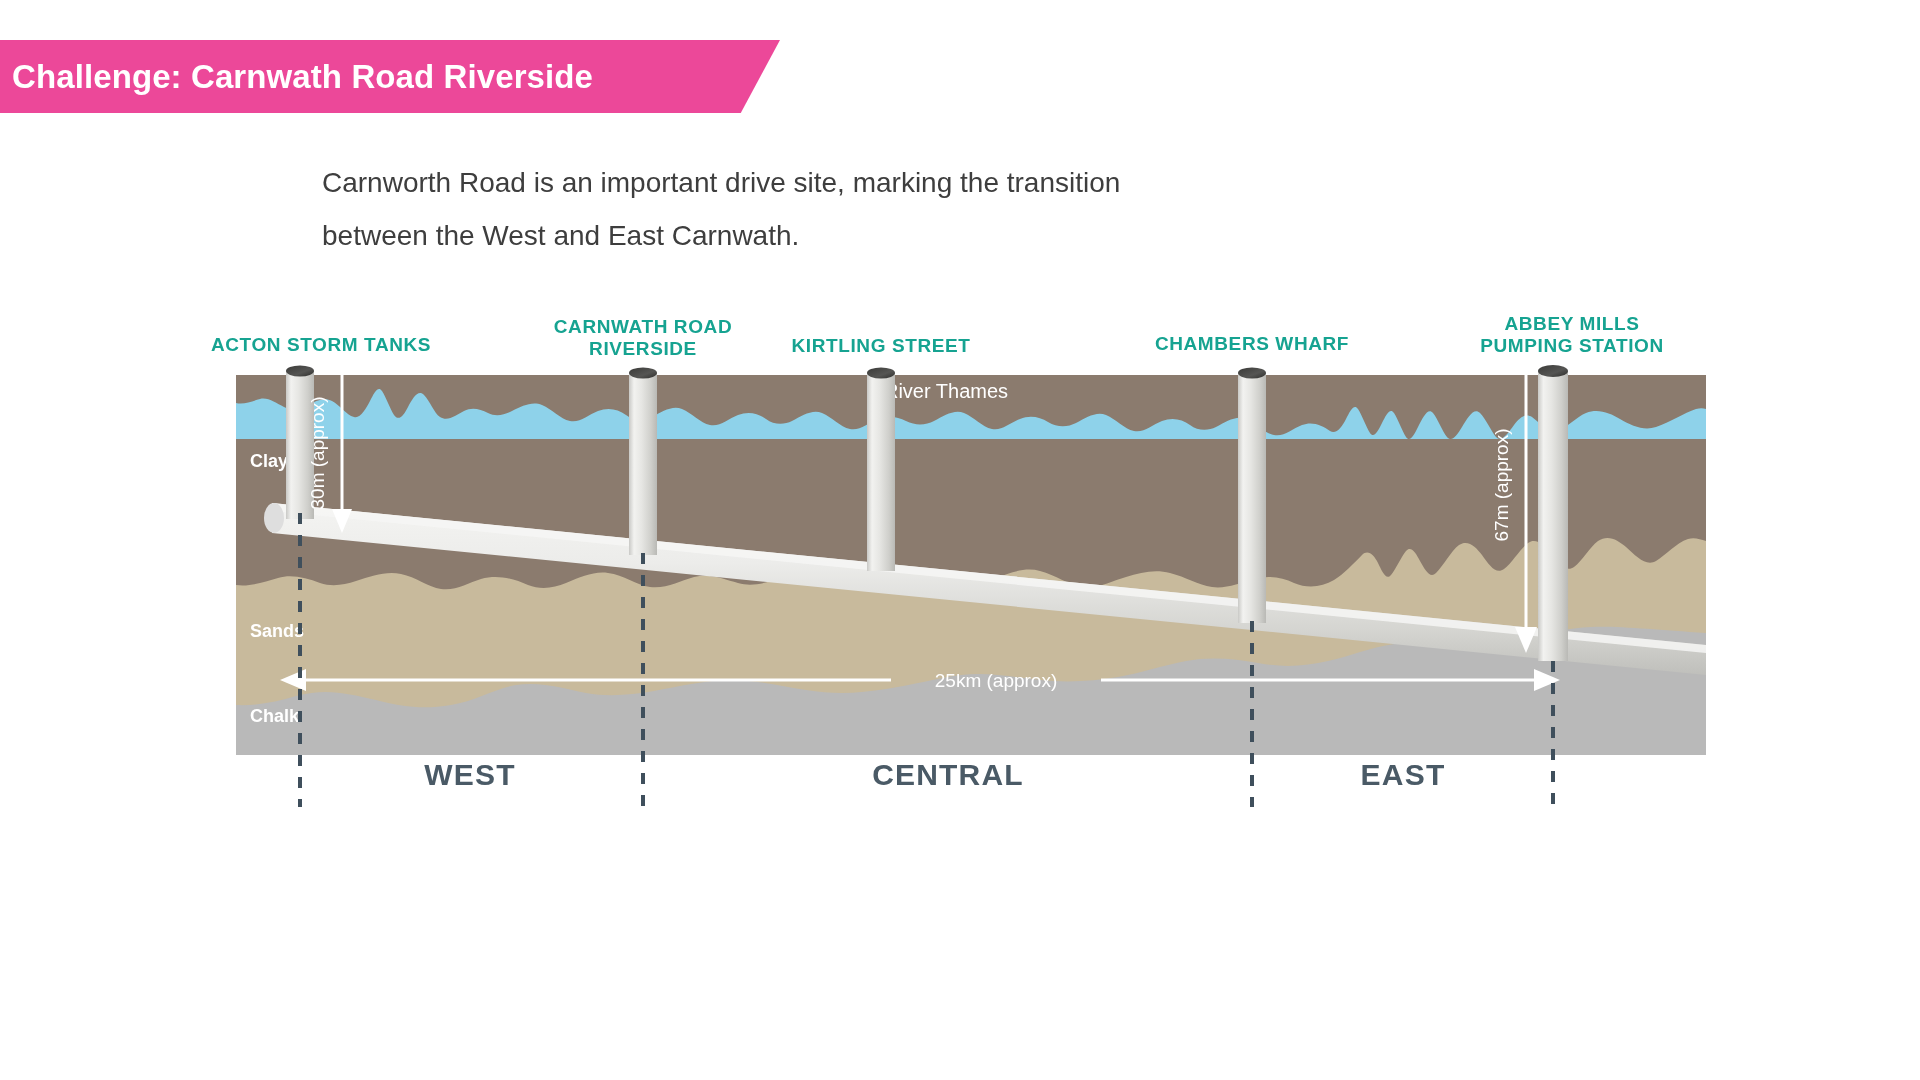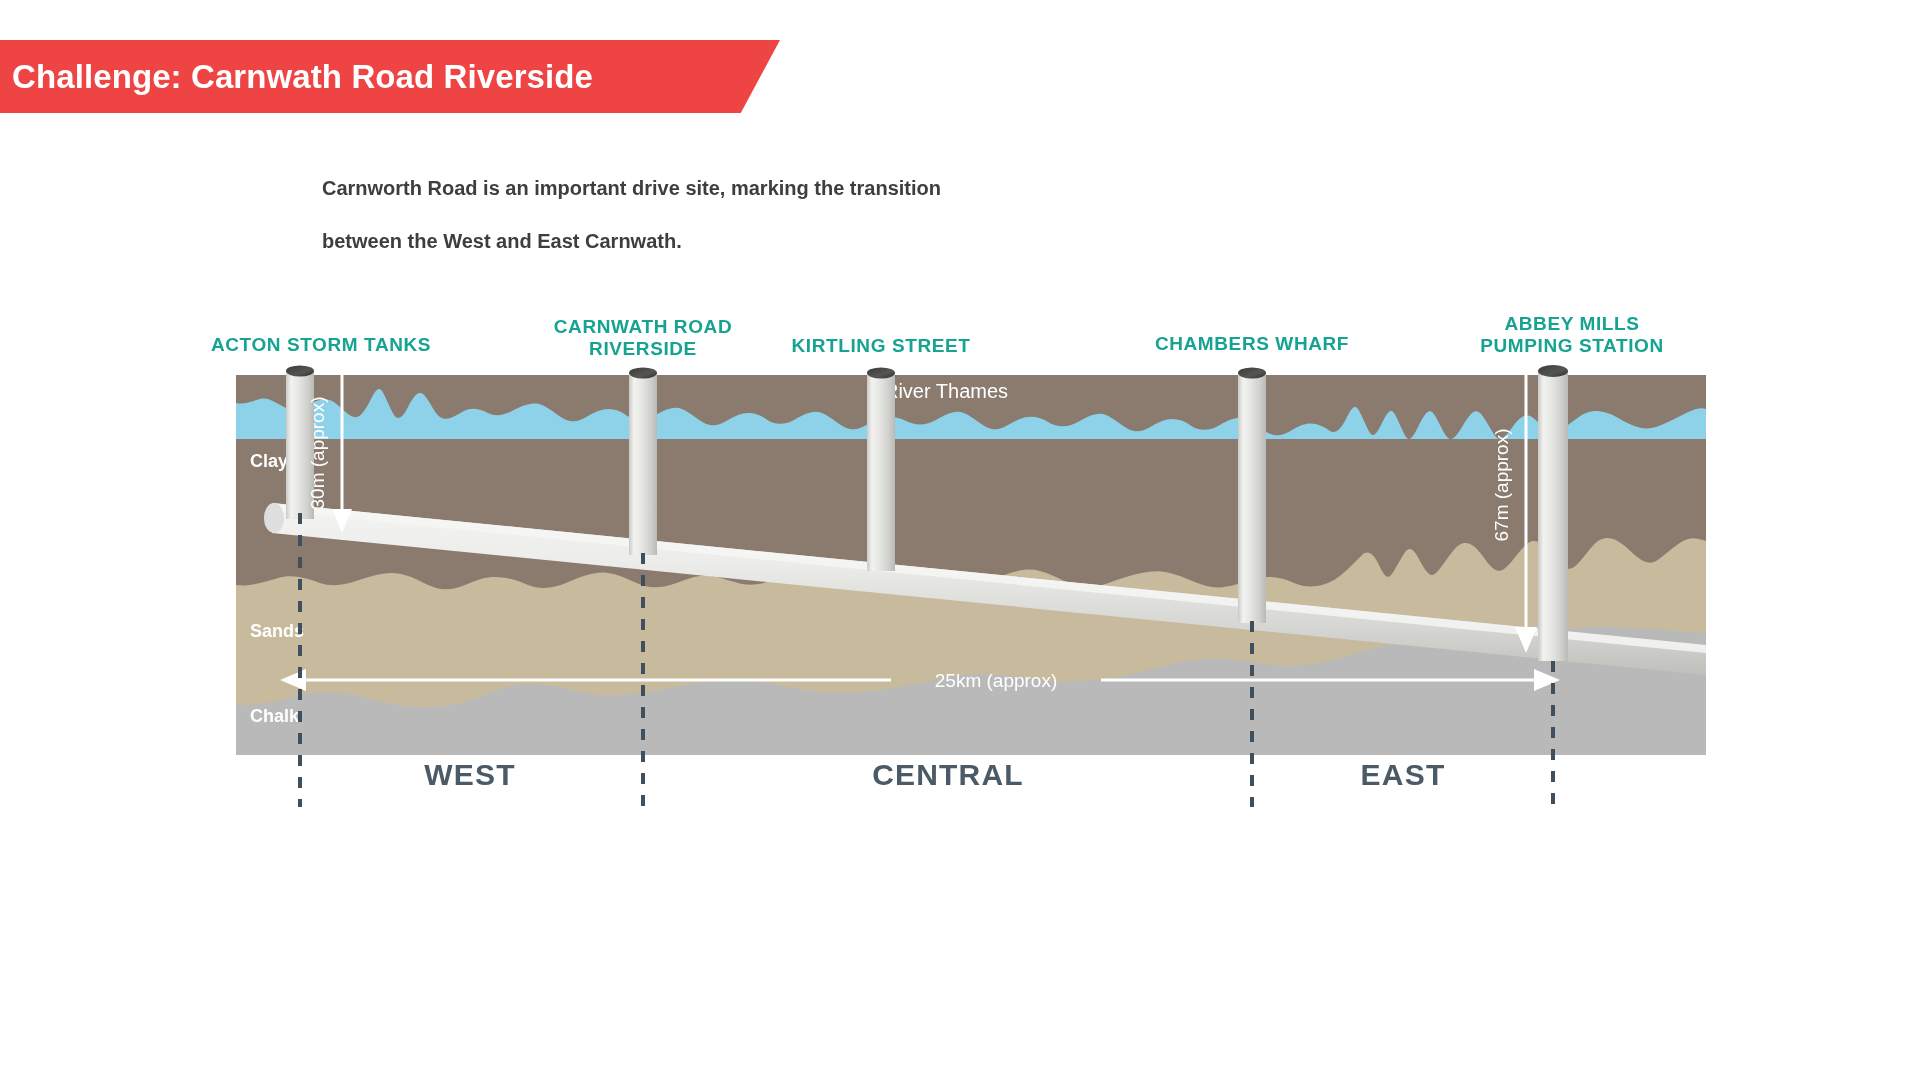--- a/index.html
+++ b/index.html
@@ -8,43 +8,43 @@
     background:#ffffff;
     font-family:"Liberation Sans", sans-serif;
     overflow:hidden;
     position:relative;
   }
 
   
   #title-banner{
     position:absolute; left:0; top:40px;
     width:780px; height:73px;
-    background:#ef4444;
+    background:#ec4899;
     clip-path: polygon(0 0, 780px 0, 730px 93px, 0 93px);
     display:flex; align-items:center;
   }
   #title-banner .title-text{
     color:#ffffff;
     font-size:33px;
     font-weight:bold;
     letter-spacing:0.1px;
     padding-left:12px;
     white-space:nowrap;
     font-stretch:condensed;
   }
 
   
   #intro-paragraph{
     position:absolute;
-    left:322px; top:162px;
+    left:322px; top:156px;
     width:1180px;
     color:#3e3e3e;
-    font-size:20px;
+    font-size:28px;
     line-height:53px;
-    font-weight:700;
+    font-weight:400;
   }
 
   
   #diagram{
     position:absolute;
     left:236px; top:375px;
     width:1470px; height:630px;
   }
   #diagram svg{ display:block; width:1470px; height:630px; overflow:visible; }
 

